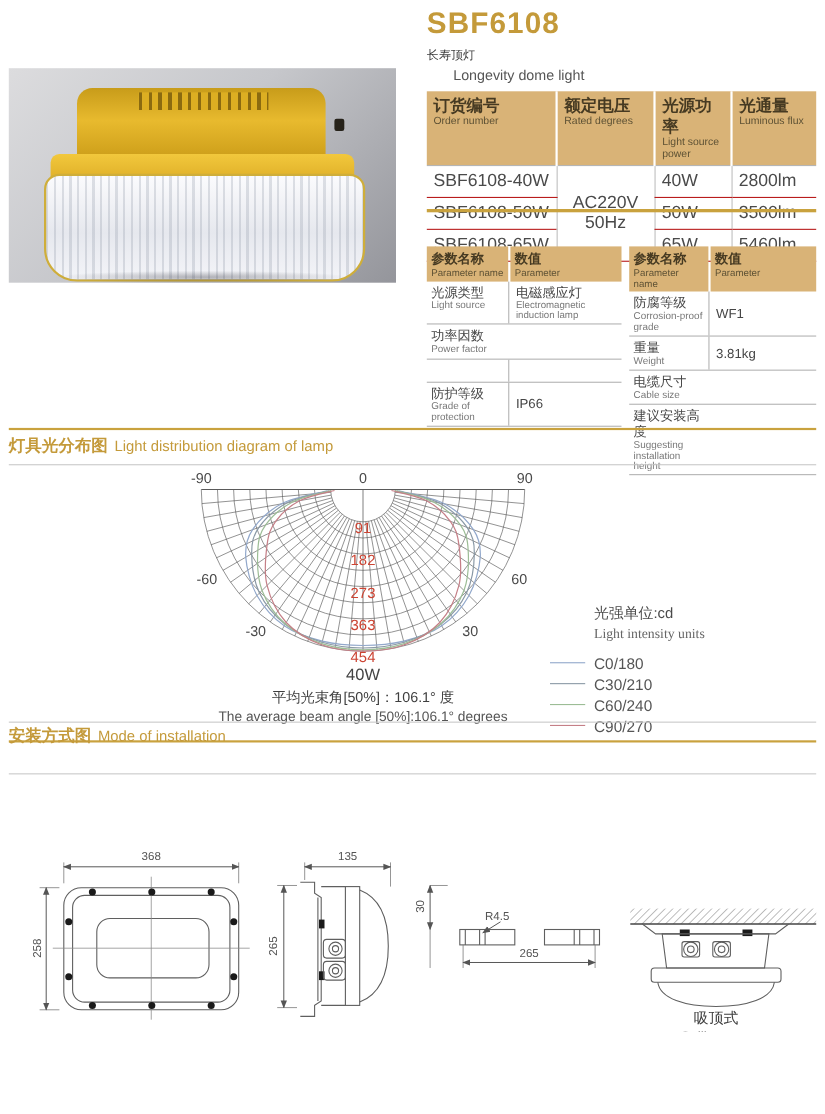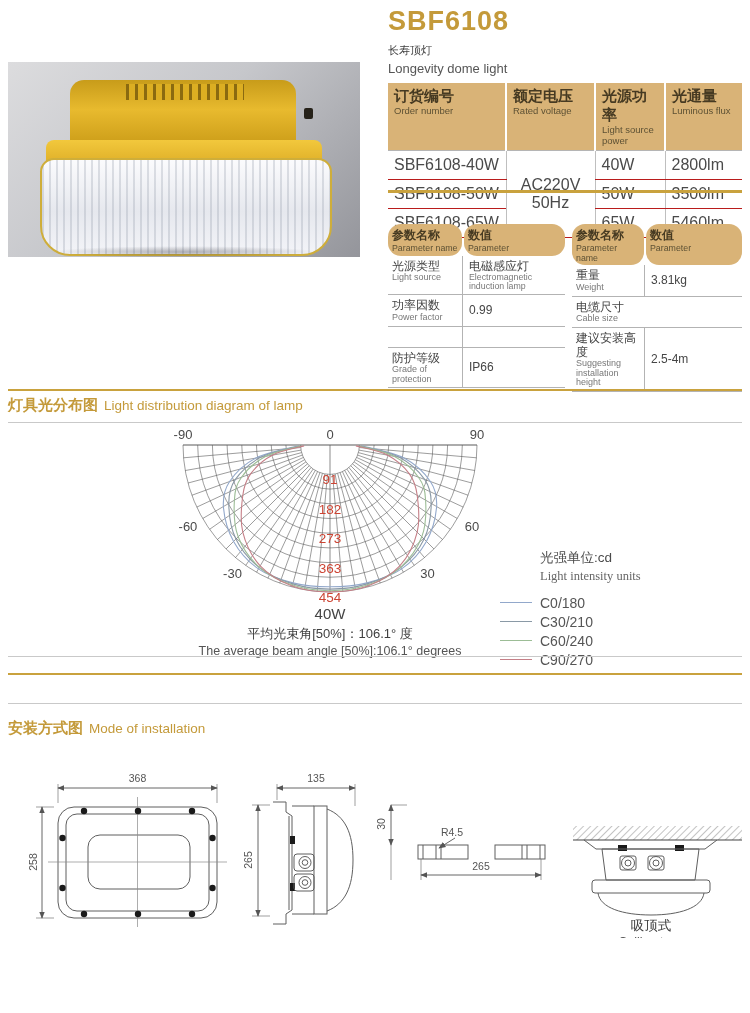--- a/index.html
+++ b/index.html
@@ -20,21 +20,21 @@
              border:2px solid #cfae3a;border-radius:14px 14px 30px 30px;
              background:
                repeating-linear-gradient(90deg,rgba(150,158,172,.30) 0 2px,rgba(255,255,255,0) 2px 7px),
                linear-gradient(180deg,#fbfbfd,#e6e8ee 55%,#f3f4f8);}
   .lamp-shadow{position:absolute;left:40px;top:184px;width:272px;height:12px;
                background:radial-gradient(ellipse at center,rgba(50,50,60,.35),rgba(0,0,0,0) 70%);}
   
   .top-right{position:absolute;left:388px;top:6px;width:354px;}
   .model{font-size:27px;font-weight:bold;color:#C49A3A;letter-spacing:1px;}
   .name-zh{font-size:11px;color:#3f3f3f;margin-top:6px;}
-  .name-en{font-size:13px;color:#555;margin-top:3px;}
+  .name-en{font-size:13px;color:#555;margin-top:3px;margin-left:24px;}
   table.order-table{border-collapse:collapse;width:354px;margin-top:7px;table-layout:fixed;}
   .order-table th{background:#D9B377;text-align:left;padding:4px 5px 3px 6px;vertical-align:top;
                   border-left:2px solid #fff;font-weight:normal;}
   .order-table th:first-child{border-left:none;}
   .order-table col.c1{width:118px}.order-table col.c2{width:89px}
   .order-table col.c3{width:70px}.order-table col.c4{width:77px}
   .order-table .zh{display:block;font-size:15px;color:#463a22;font-weight:bold;}
   .order-table .en{display:block;font-size:9.5px;color:#5d5134;line-height:1.15;}
   .order-table td{font-size:16px;color:#4a4a4a;padding:5px 6px;
                   border-top:1px solid #b5b5b5;border-left:1px solid #bfbfbf;border-bottom:1px solid #b91c1c;}
@@ -43,21 +43,21 @@
   
   .gold-bar{position:absolute;left:388px;top:190px;width:354px;height:3px;background:#C9A23E;}
   .tech-title{position:absolute;left:388px;top:199px;width:354px;}
   .sec-zh{font-size:15px;font-weight:bold;color:#C49A3A;}
   .sec-en{font-size:13.5px;color:#C49A3A;margin-left:6px;}
   .tech-tables{position:absolute;left:388px;top:224px;width:354px;display:flex;}
   .tech-table{font-size:12px;}
   .tech-table.left{width:177px;margin-right:7px;}
   .tech-table.right{width:170px;}
   .t-head{display:flex;}
-  .t-head>div{background:#D9B377;padding:3px 4px 2px 4px;border-radius:13px;}
+  .t-head>div{background:#D9B377;padding:3px 4px 2px 4px;}
   .t-head .t-name{margin-right:2px;}
   .t-head .zh{display:block;font-size:12px;color:#463a22;font-weight:bold;}
   .t-head .en{display:block;font-size:8.8px;color:#5d5134;line-height:1.1;}
   .tech-table.left .t-name{width:66px;}
   .tech-table.right .t-name{width:64px;}
   .t-row{display:flex;border-bottom:1px solid #b3b3b3;align-items:stretch;}
   .t-row .t-name{padding:4px 2px 3px 4px;}
   .tech-table.left .t-row .t-name{width:68px;}
   .tech-table.right .t-row .t-name{width:66px;}
   .t-row .t-val{flex:1;border-left:1px solid #b3b3b3;padding:4px 2px 3px 6px;display:flex;
@@ -122,21 +122,21 @@
           <col class="c4">
         </colgroup>
       <thead>
         <tr>
           <th>
               <span class="zh">订货编号</span>
               <span class="en">Order number</span>
             </th>
           <th>
               <span class="zh">额定电压</span>
-              <span class="en">Rated voltage</span>
+              <span class="en">Rated degrees</span>
             </th>
           <th>
               <span class="zh">光源功率</span>
               <span class="en">Light source power</span>
             </th>
           <th>
               <span class="zh">光通量</span>
               <span class="en">Luminous flux</span>
             </th>
         </tr>
@@ -184,23 +184,20 @@
             <div class="t-val">
               <span class="val">电磁感应灯</span>
               <span class="val-sub">Electromagnetic induction lamp</span>
             </div>
           </div>
           <div class="t-row">
             <div class="t-name">
               <span class="zh">功率因数</span>
               <span class="en">Power factor</span>
             </div>
-            <div class="t-val">
-              <span class="val">0.99</span>
-            </div>
           </div>
           <div class="t-row empty">
             <div class="t-name">
               <span class="zh"></span>
               <span class="en"></span>
             </div>
             <div class="t-val">
               <span class="val"></span>
             </div>
           </div>
@@ -222,40 +219,46 @@
             <span class="en">Parameter name</span>
           </div>
         <div class="t-val" style="flex:1;border-left:none;">
             <span class="zh">数值</span>
             <span class="en">Parameter</span>
           </div>
       </div>
       <div>
           <div class="t-row">
             <div class="t-name">
+              <span class="zh">防腐等级</span>
+              <span class="en">Corrosion-proof grade</span>
+            </div>
+            <div class="t-val">
+              <span class="val">WF1</span>
+            </div>
+          </div>
+          <div class="t-row">
+            <div class="t-name">
               <span class="zh">重量</span>
               <span class="en">Weight</span>
             </div>
             <div class="t-val">
               <span class="val">3.81kg</span>
             </div>
           </div>
           <div class="t-row">
             <div class="t-name">
               <span class="zh">电缆尺寸</span>
               <span class="en">Cable size</span>
             </div>
           </div>
           <div class="t-row">
             <div class="t-name">
               <span class="zh">建议安装高度</span>
               <span class="en">Suggesting installation height</span>
-            </div>
-            <div class="t-val">
-              <span class="val">2.5-4m</span>
             </div>
           </div>
         </div>
     </div>
   </div>
 
   <div class="rule-gold" style="top:389px;"></div>
   <div class="sec-title" style="top:396px;">
     <span class="sec-zh">灯具光分布图</span><span class="sec-en">Light distribution diagram of lamp</span>
   </div>
@@ -352,21 +355,21 @@
 
   <div class="beam-block">
     <div class="wattage">40W</div>
     <div class="beam-zh">平均光束角[50%]：106.1° 度</div>
     <div class="beam-en">The average beam angle [50%]:106.1°  degrees</div>
   </div>
 
   <div class="rule-gray" style="top:656px;"></div>
 
   <div class="rule-gold" style="top:673px;"></div>
-  <div class="sec-title" style="top:719px;">
+  <div class="sec-title" style="top:660px;">
     <span class="sec-zh">安装方式图</span><span class="sec-en">Mode of installation</span>
   </div>
   <div class="rule-gray" style="top:703px;"></div>
 
   <svg id="drawings" width="734" height="250">
     <defs>
       <marker id="ar" viewBox="0 0 10 10" refX="9" refY="5" markerWidth="8" markerHeight="8" orient="auto-start-reverse">
         <path d="M0,1 L10,5 L0,9 z" fill="#555"></path>
       </marker>
       <pattern id="hatch" width="5" height="5" patternUnits="userSpaceOnUse" patternTransform="rotate(45)">

